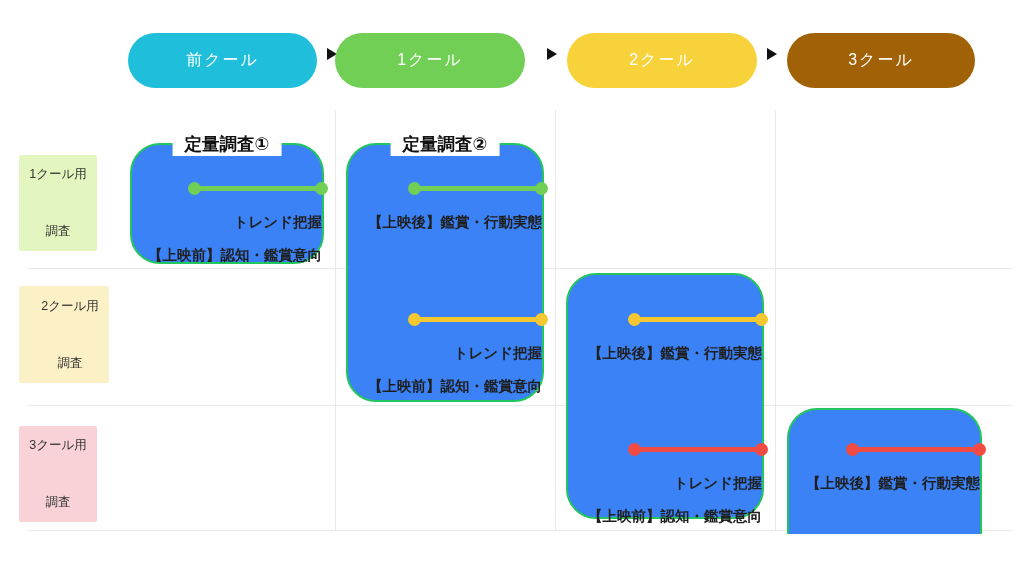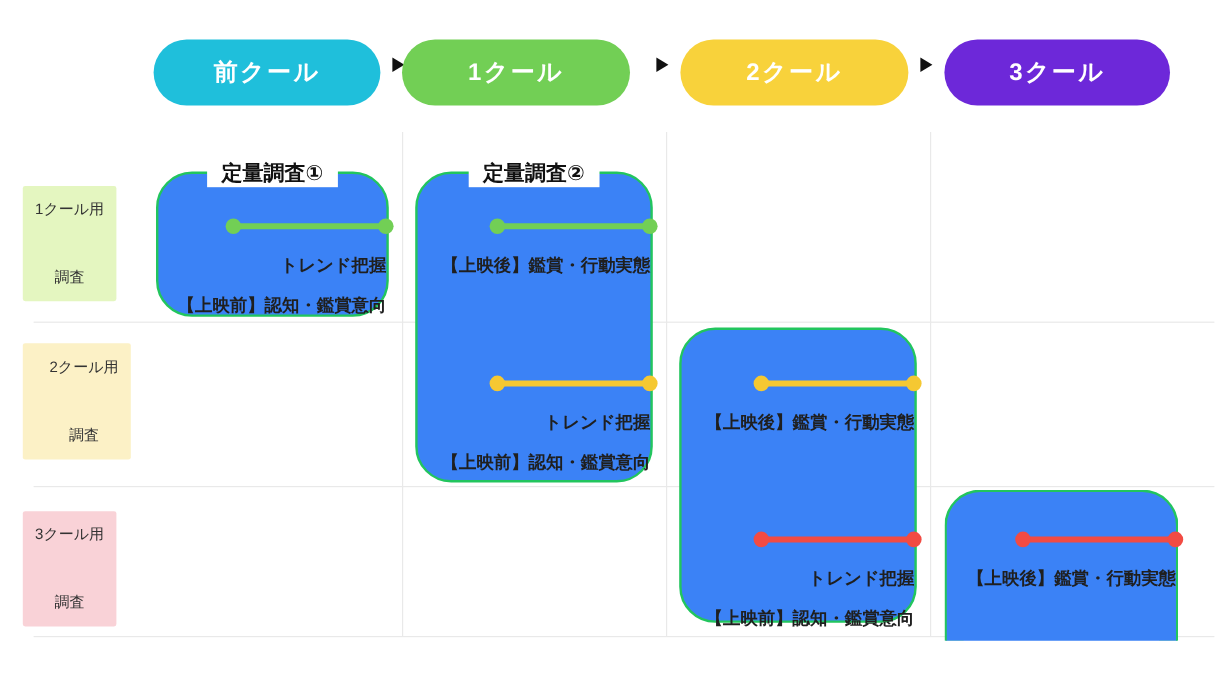--- a/index.html
+++ b/index.html
@@ -9,21 +9,21 @@
     font-family:"Liberation Sans","DejaVu Sans",sans-serif;
     color:#1f1f1f;
   }
   
   .hline{position:absolute;left:28px;width:984px;height:1px;background:#e9e9e9;}
   .vline{position:absolute;top:110px;height:420px;width:1px;background:#e9e9e9;}
   
   .pill{
     position:absolute;top:33px;height:55px;border-radius:28px;
     display:flex;align-items:center;justify-content:center;
-    color:#ffffff;font-size:20px;font-weight:bold;letter-spacing:2px;
+    color:#ffffff;font-size:16px;font-weight:normal;letter-spacing:2px;
   }
   .arrow{
     position:absolute;top:48px;width:0;height:0;
     border-top:6px solid transparent;border-bottom:6px solid transparent;
     border-left:10px solid #111111;
   }
   
   .rowlabel{
     position:absolute;left:19px;width:78px;
     display:flex;flex-direction:column;align-items:center;justify-content:center;
@@ -71,21 +71,21 @@
 <div class="vline" style="left:335px"></div>
 <div class="vline" style="left:555px"></div>
 <div class="vline" style="left:775px"></div>
 
 <div class="pill" style="left: 128px; width: 189px; background: rgb(31, 191, 219);">前クール</div>
 <div class="arrow" style="left:327px"></div>
 <div class="pill" style="left: 335px; width: 190px; background: rgb(114, 207, 85);">1クール</div>
 <div class="arrow" style="left:547px"></div>
 <div class="pill" style="left: 567px; width: 190px; background: rgb(248, 210, 59);">2クール</div>
 <div class="arrow" style="left:767px"></div>
-<div class="pill" style="left: 787px; width: 188px; background: #6d28d9;">3クール</div>
+<div class="pill" style="left: 787px; width: 188px; background: #a16207;">3クール</div>
 
 <div class="rowlabel" style="top: 155px; height: 96px; background: rgb(228, 246, 192);">
   <span>1クール用</span>
   <span>調査</span>
 </div>
 <div class="rowlabel" style="top: 286px; height: 97px; background: rgb(252, 241, 198); padding-left: 12px;">
   <span>2クール用</span>
   <span>調査</span>
 </div>
 <div class="rowlabel" style="top: 414px; height: 96px; background: rgb(249, 210, 215); margin-top: 12px;">

